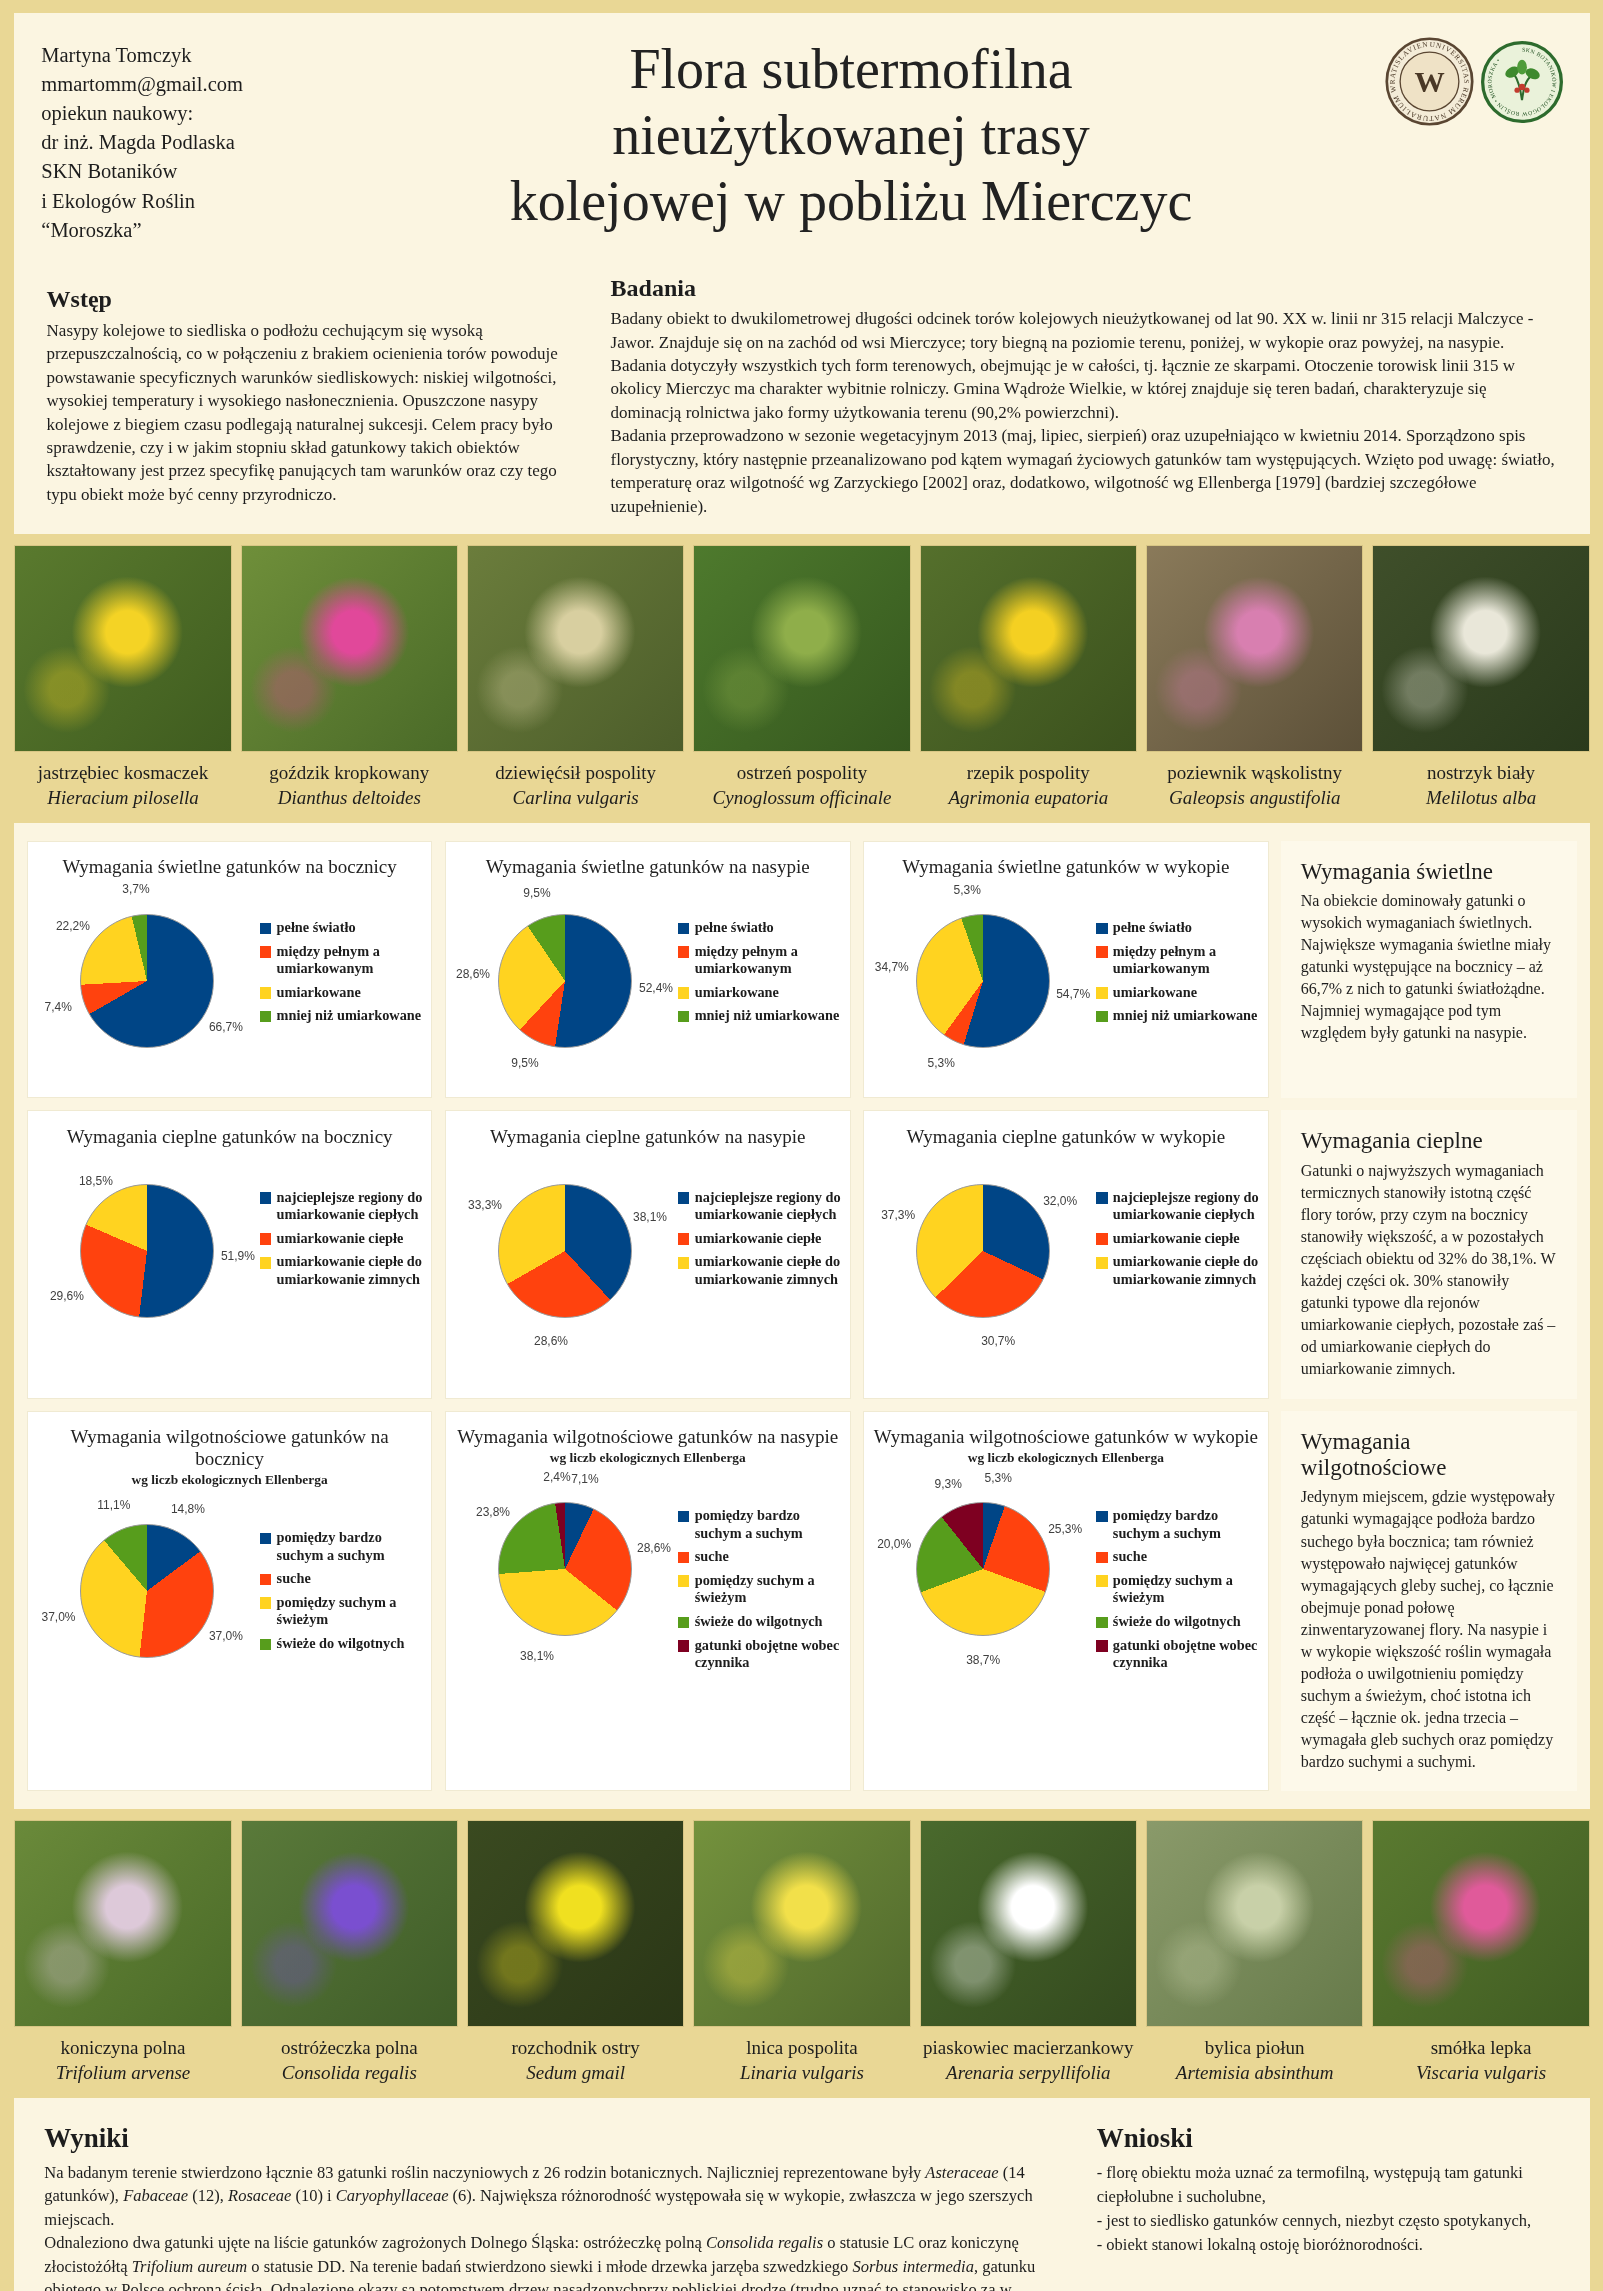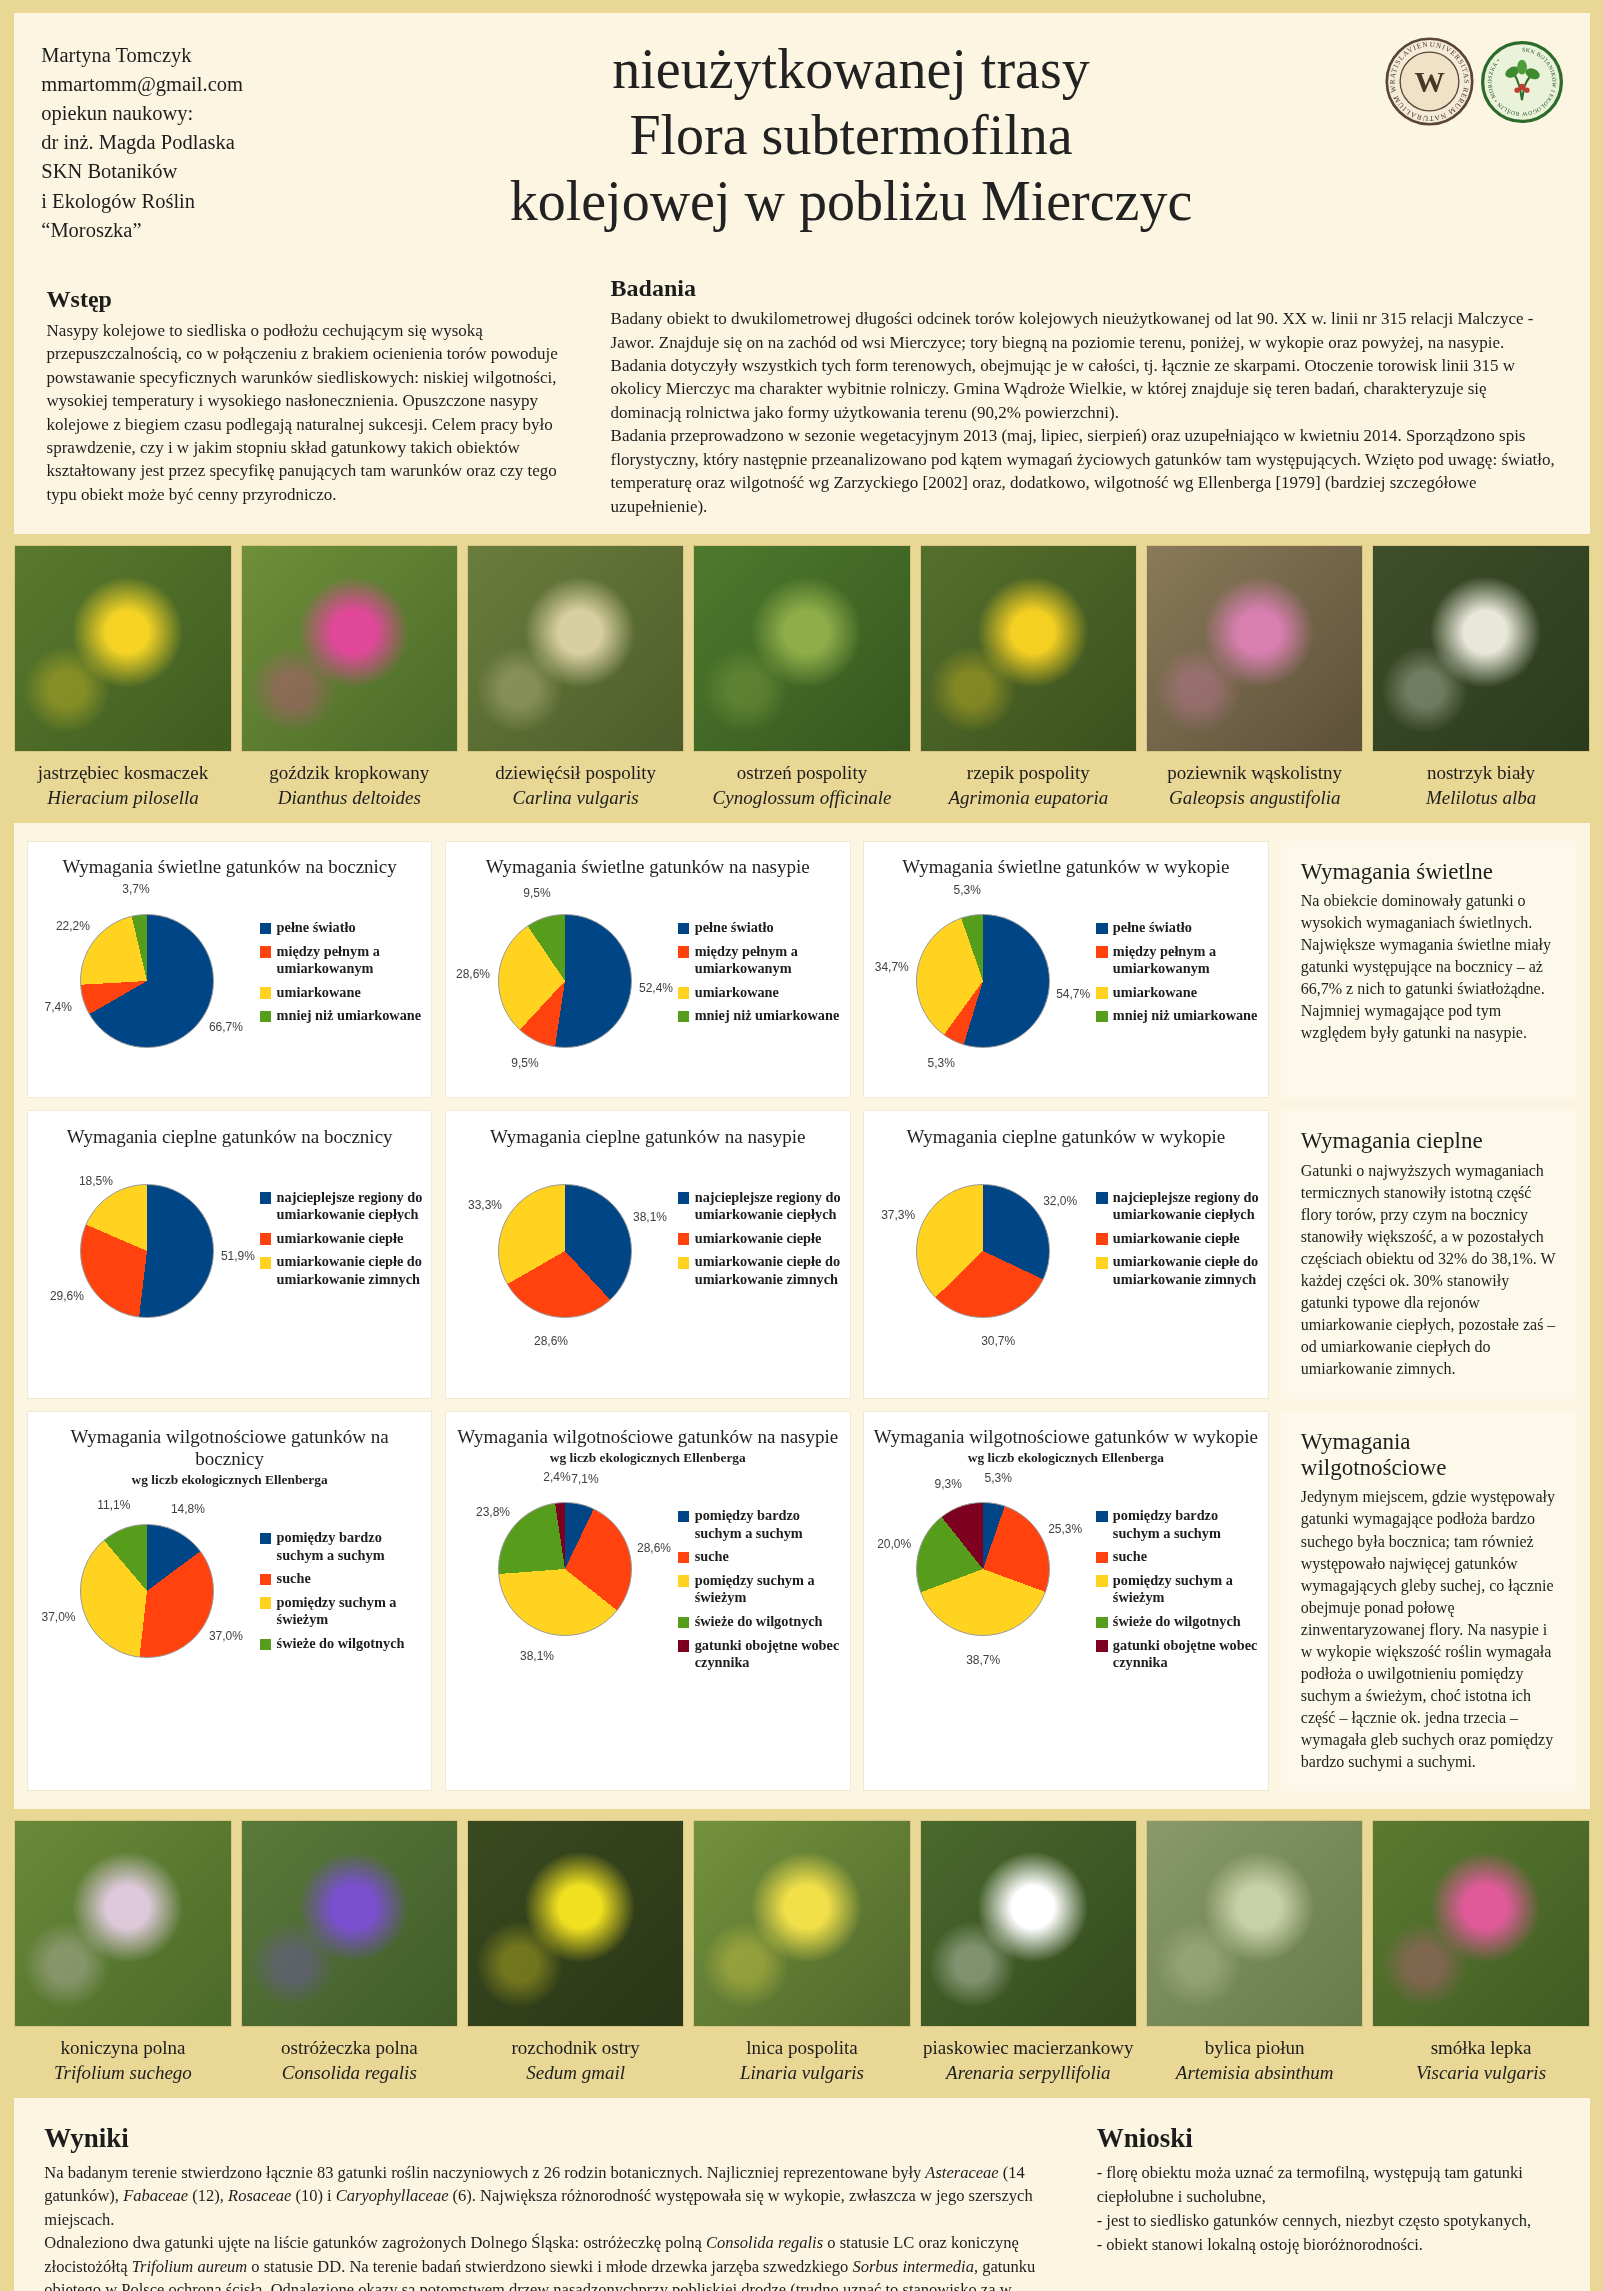--- a/index.html
+++ b/index.html
@@ -62,22 +62,22 @@
 <div class="panel header-panel">
   <div class="header-top">
     <div class="authors">Martyna Tomczyk
 mmartomm@gmail.com
 opiekun naukowy:
 dr inż. Magda Podlaska
 SKN Botaników
 i Ekologów Roślin
 “Moroszka”</div>
     <div class="title">
+      <div>Flora subtermofilna</div>
       <div>nieużytkowanej trasy</div>
-      <div>Flora subtermofilna</div>
       <div>kolejowej w pobliżu Mierczyc</div>
     </div>
     <div class="logos">
       <svg width="89" height="89" viewBox="0 0 100 100">
         <circle cx="50" cy="50" r="48" fill="#f4ecd8" stroke="#5a4632" stroke-width="3"></circle>
         <circle cx="50" cy="50" r="33" fill="#efe2c6" stroke="#5a4632" stroke-width="1.5"></circle>
         <defs>
             <path id="ring1" d="M 50,11 a 39,39 0 1,1 -0.01,0"></path>
           </defs>
         <text font-size="8.2" fill="#4a3826" letter-spacing="1">
@@ -454,21 +454,21 @@
         </div>
       </div>
     </div>
 </div>
 
 <div class="photo-strip">
     <figure class="photo-item">
       <div class="photo" style="background: radial-gradient(circle at 52% 42%, rgb(221, 201, 217) 0px, rgb(221, 201, 217) 13%, rgba(0, 0, 0, 0) 34%), radial-gradient(circle at 24% 70%, rgba(221, 201, 217, 0.333) 0px, rgba(221, 201, 217, 0.333) 8%, rgba(0, 0, 0, 0) 20%), linear-gradient(135deg, rgb(106, 138, 58), rgb(74, 106, 40));"></div>
       <figcaption class="caption">
         <div class="cap-name">koniczyna polna</div>
-        <div class="cap-latin">Trifolium suchego</div>
+        <div class="cap-latin">Trifolium arvense</div>
       </figcaption>
     </figure>
     <figure class="photo-item">
       <div class="photo" style="background: radial-gradient(circle at 52% 42%, rgb(122, 79, 208) 0px, rgb(122, 79, 208) 13%, rgba(0, 0, 0, 0) 34%), radial-gradient(circle at 24% 70%, rgba(122, 79, 208, 0.333) 0px, rgba(122, 79, 208, 0.333) 8%, rgba(0, 0, 0, 0) 20%), linear-gradient(135deg, rgb(90, 122, 58), rgb(63, 92, 40));"></div>
       <figcaption class="caption">
         <div class="cap-name">ostróżeczka polna</div>
         <div class="cap-latin">Consolida regalis</div>
       </figcaption>
     </figure>
     <figure class="photo-item">

